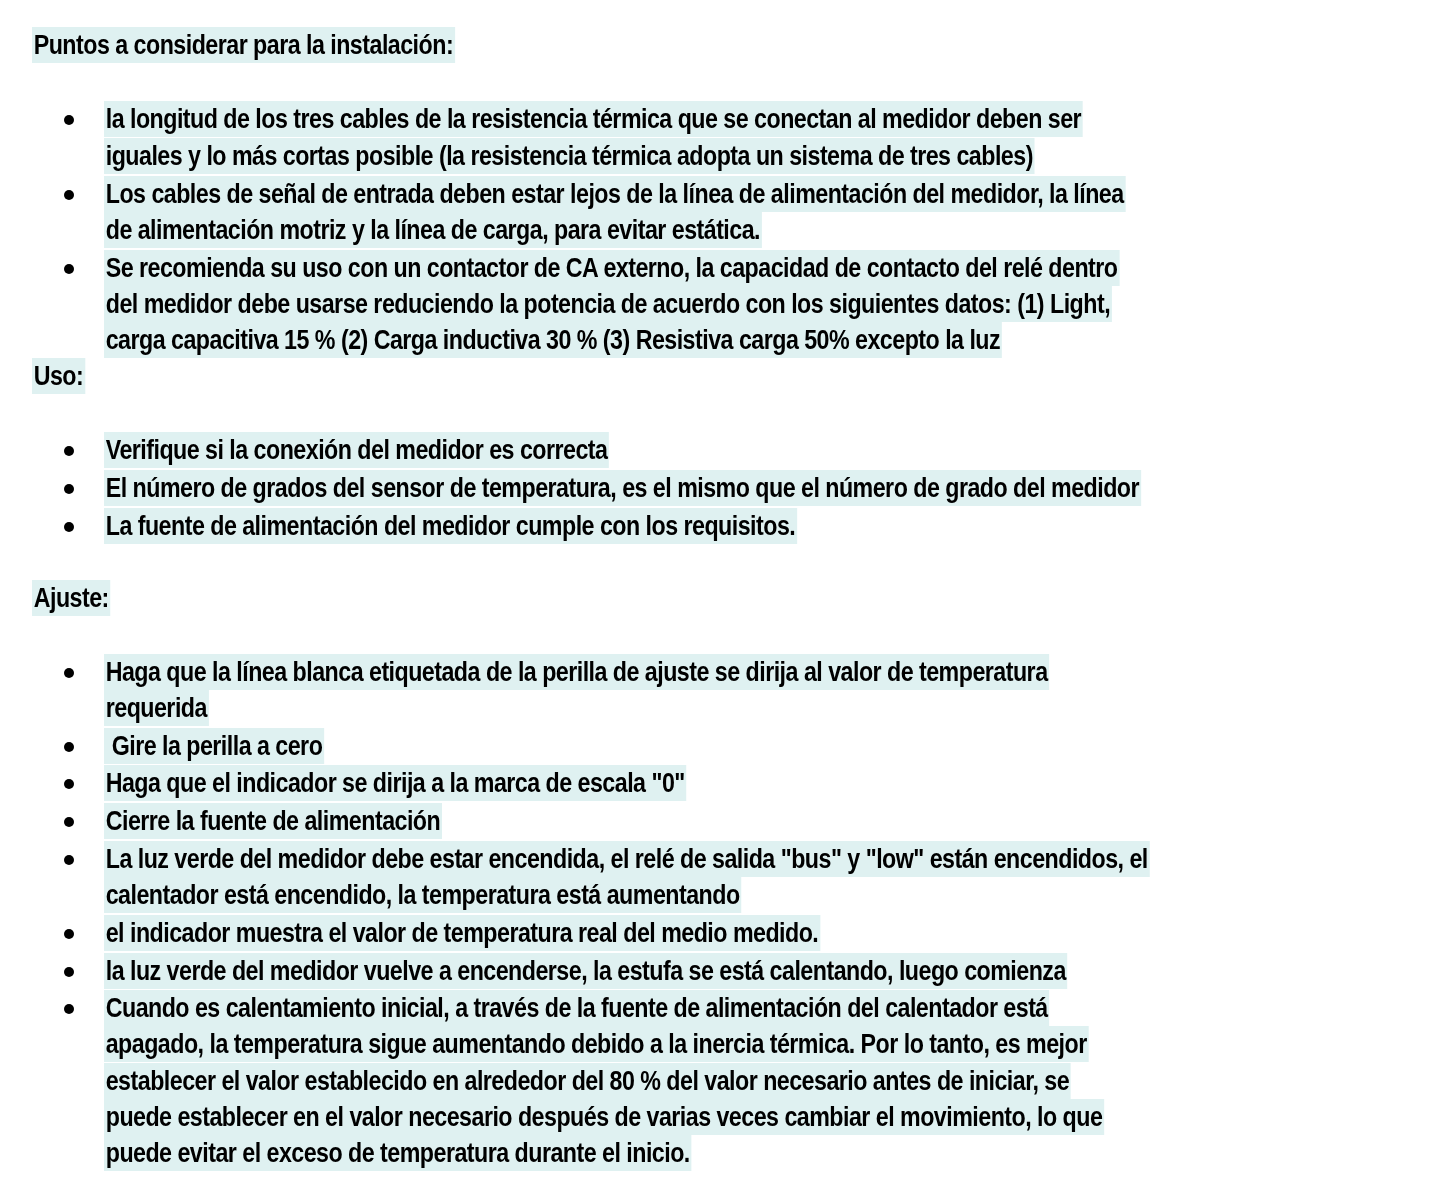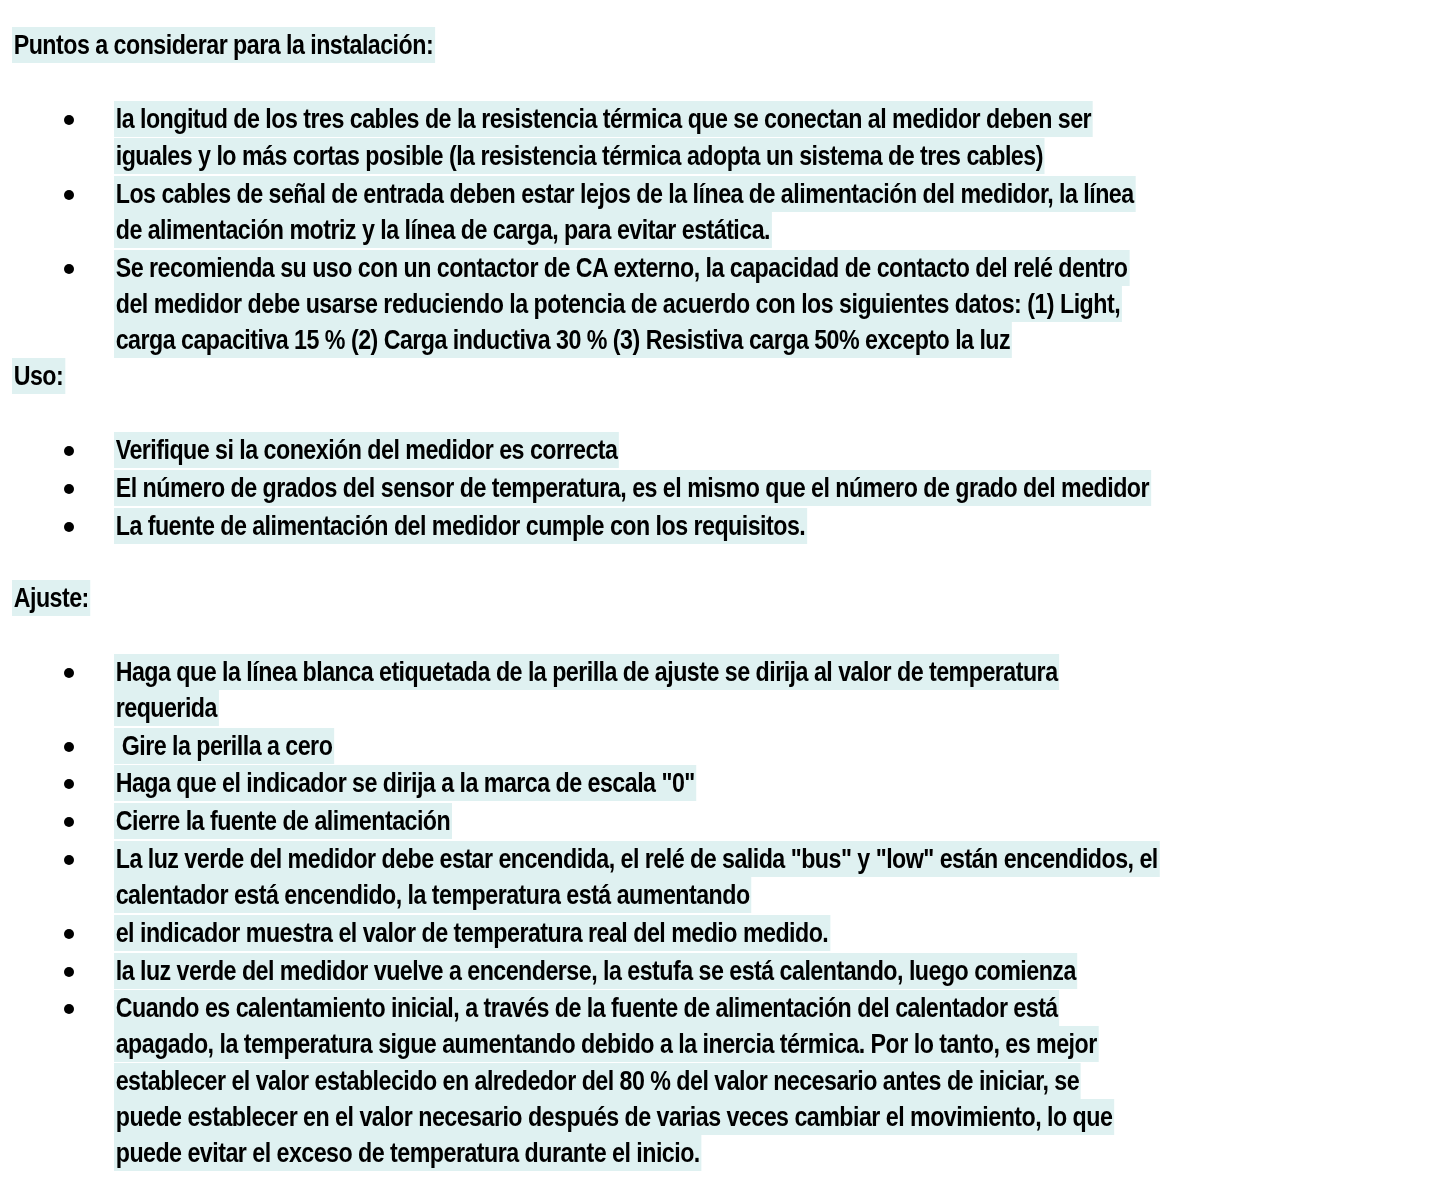--- a/index.html
+++ b/index.html
@@ -15,22 +15,22 @@
     font-size: 27px;
     white-space: nowrap;
   }
   .hl {
     display: inline-block;
     background: #dff1f1;
     padding: 0 2px;
     transform-origin: left center;
     letter-spacing: -0.6px;
   }
-  .heading { left: 12px; text-align: right; }
-  .item { left: 114px; }
+  .heading { left: 32px; text-align: right; }
+  .item { left: 104px; }
   .bullet {
     position: absolute; left: 64px; width: 10px; height: 10px;
     border-radius: 50%; background: #000;
   }
 </style>
 </head>
 <body>
 
 <div class="line heading" style="top:27px"><span class="hl" style="background: rgb(223, 241, 241); white-space: pre; transform: scaleX(0.86);">Puntos a considerar para la instalación:</span></div>
 

